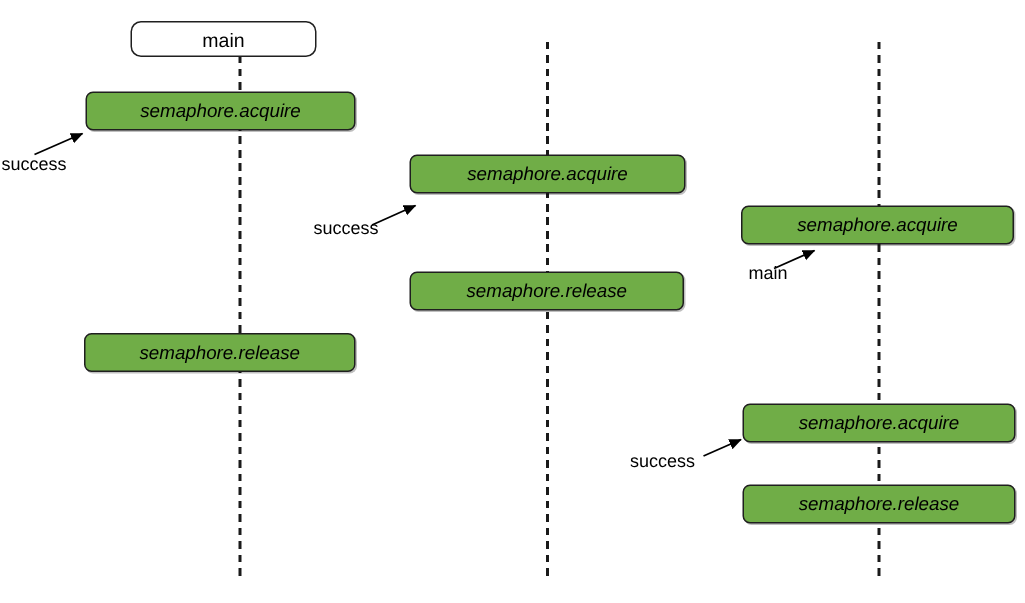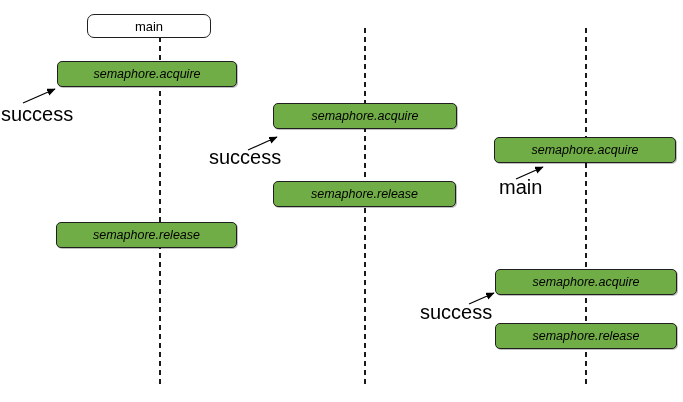--- a/index.html
+++ b/index.html
@@ -51,21 +51,21 @@
     border-radius:5px;
     display:flex;align-items:center;justify-content:center;
     font-size:12.5px;
     box-sizing:border-box;
     box-shadow:1px 1px 0 rgba(0,0,0,0.25);
     z-index:2;
     font-style:italic;
   }
   .note{
     position:absolute;
-    font-size:20px;
+    font-size:12px;
     line-height:1.1;
     white-space:nowrap;
     z-index:3;
   }
   .arrow-layer{
     position:absolute;left:0;top:0;width:683px;height:402px;
     z-index:3;pointer-events:none;
   }
 </style>
 </head>

